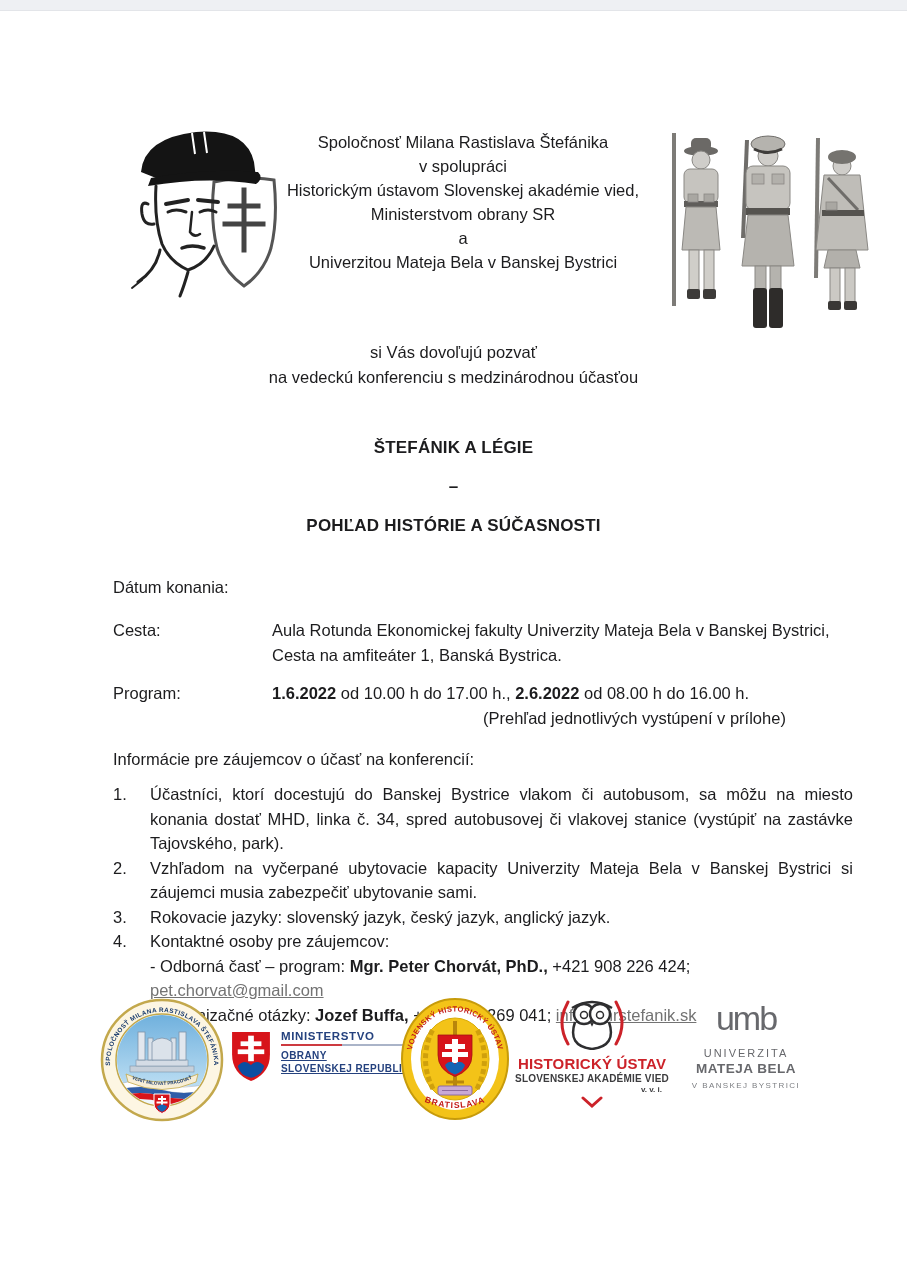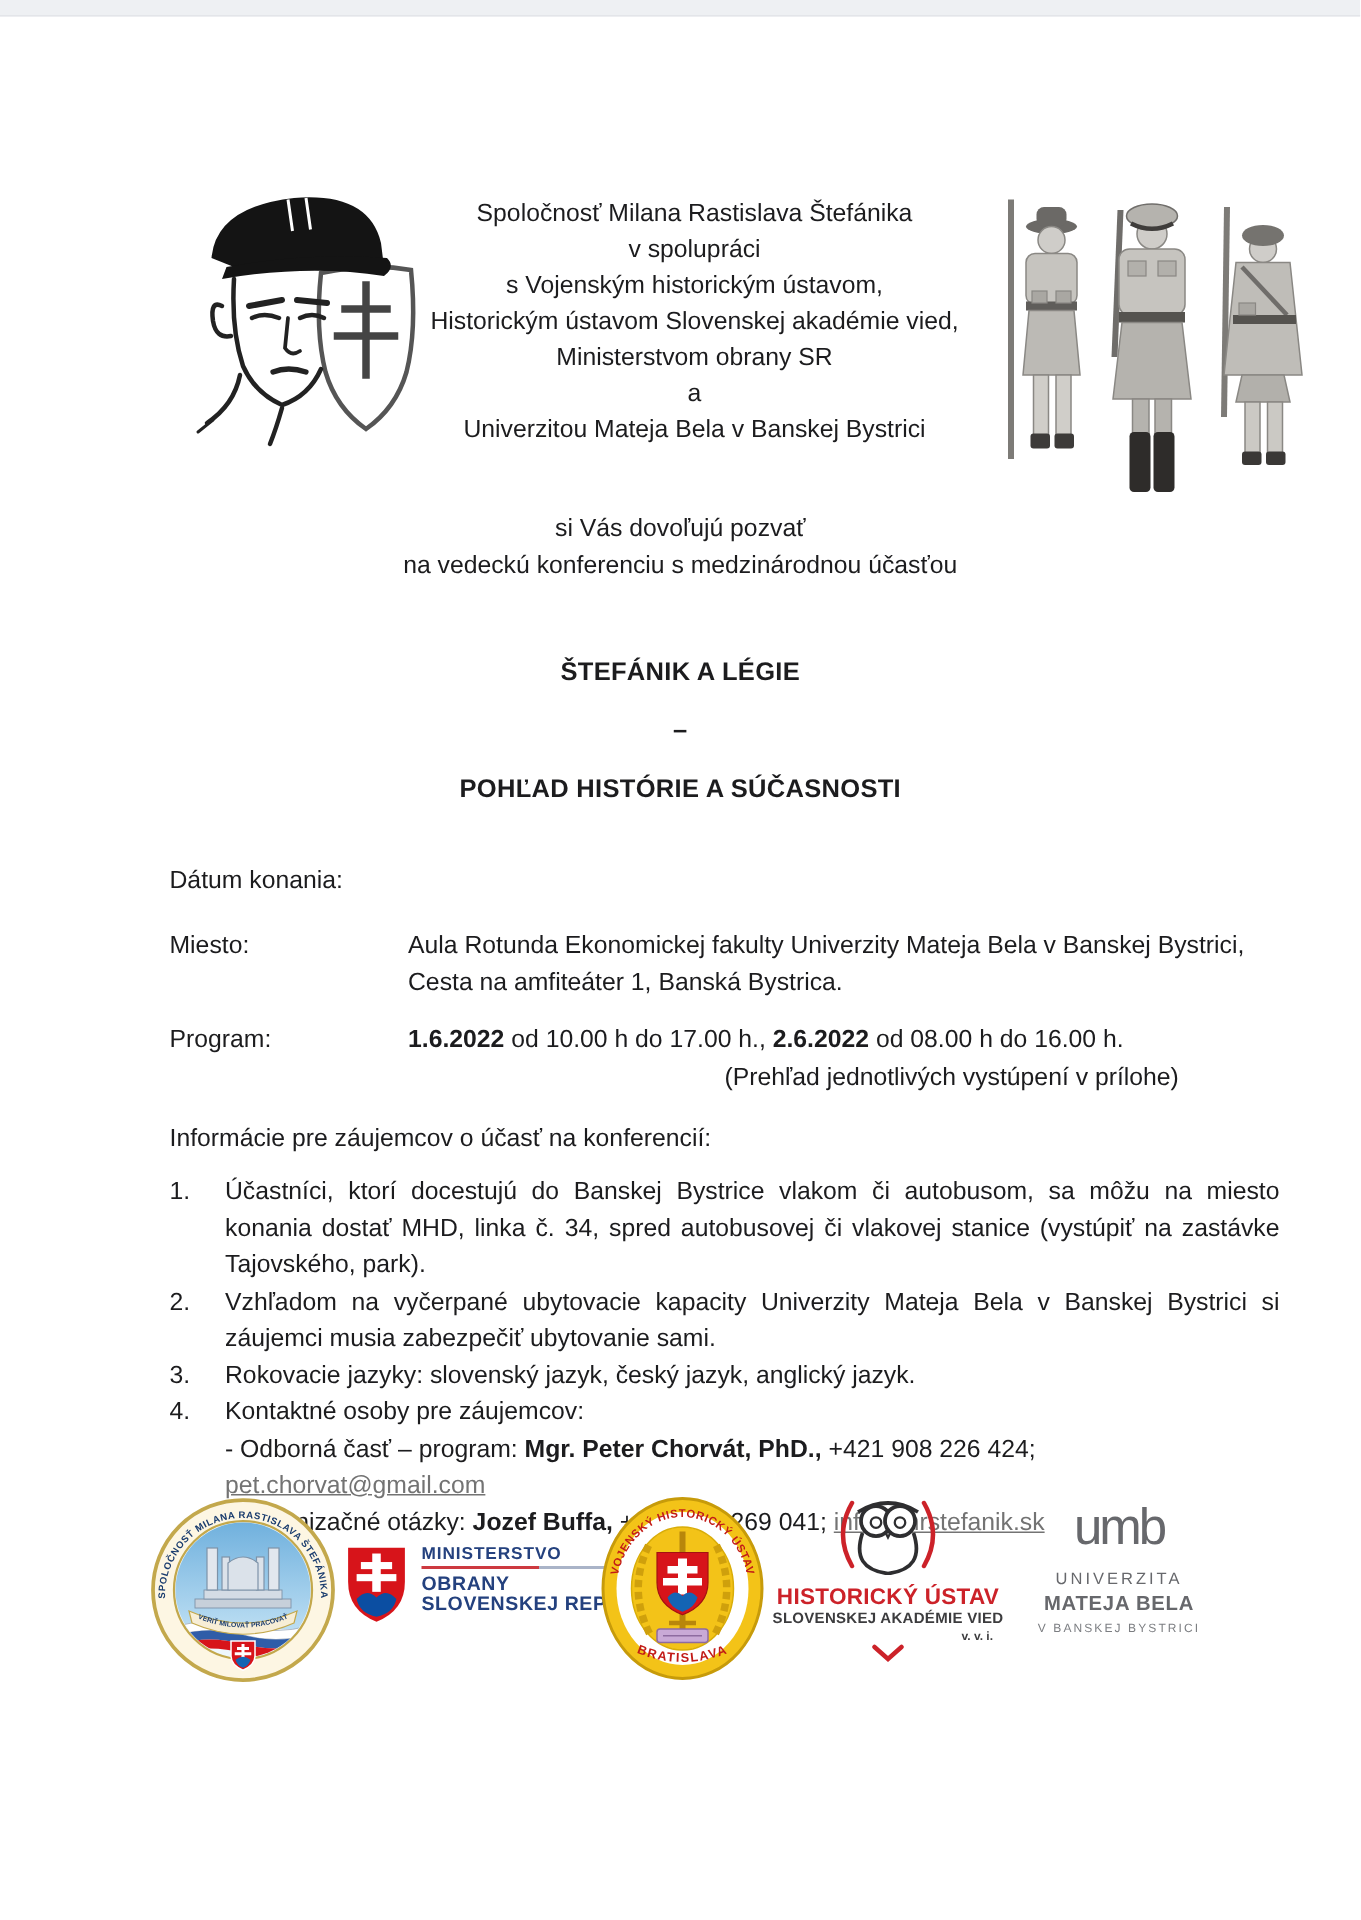--- a/index.html
+++ b/index.html
@@ -38,21 +38,21 @@
   .item-text{flex:1;text-align:justify;}
   .contact-line{margin-left:37px;}
   .email-link{color:#737373;text-decoration:underline;cursor:pointer;}
 
   
   .logo-smrs{left:100px;top:998px;}
   .logo-mod{left:230px;top:1030px;display:flex;align-items:flex-start;}
   .mod-text{margin-left:9px;color:#24417e;}
   .mod-l1{font-size:11.5px;font-weight:bold;letter-spacing:0.6px;}
   .mod-divider{height:2px;margin:2px 0 3px 0;background:linear-gradient(to right,#cd3a40 0 45%,#aab4c8 45% 100%);}
-  .mod-l2,.mod-l3{font-size:13px;font-weight:bold;letter-spacing:0.4px;line-height:13px;}
+  .mod-l2,.mod-l3{font-size:10px;font-weight:bold;letter-spacing:0.4px;line-height:13px;text-decoration:underline;}
   .logo-vhu{left:400px;top:997px;}
   .logo-husav{left:512px;top:996px;width:160px;text-align:center;}
   .husav-l1{color:#cc2229;font-weight:bold;font-size:15px;letter-spacing:0.2px;margin-top:1px;}
   .husav-l2{color:#3c3c3e;font-weight:bold;font-size:10px;letter-spacing:0.2px;margin-top:1px;}
   .husav-l3{color:#3c3c3e;font-weight:bold;font-size:8px;text-align:right;margin-right:10px;margin-top:1px;}
   .logo-umb{left:690px;top:1000px;width:112px;text-align:center;color:#67686c;}
   .umb-mark{font-size:34px;font-weight:normal;letter-spacing:-2px;line-height:36px;}
   .umb-l1{font-size:11px;letter-spacing:2px;margin-top:11px;}
   .umb-l2{font-size:13.5px;font-weight:bold;letter-spacing:0.5px;margin-top:2px;}
   .umb-l3{font-size:8px;letter-spacing:1.4px;margin-top:5px;color:#7c7e82;}
@@ -86,21 +86,20 @@
       <path d="M86 128 Q96 124 108 128" stroke-width="3.5"></path>
       <path d="M64 130 Q60 150 42 162" stroke-width="3"></path>
       <path d="M92 152 Q88 166 84 176" stroke-width="3"></path>
       <path d="M36 168 L46 160" stroke-width="2"></path>
     </g>
   </svg>
 
   <div class="abs org-block">
     <div>Spoločnosť Milana Rastislava Štefánika</div>
     <div>v spolupráci</div>
-    <div>s Vojenským historickým ústavom,</div>
     <div>Historickým ústavom Slovenskej akadémie vied,</div>
     <div>Ministerstvom obrany SR</div>
     <div>a</div>
     <div>Univerzitou Mateja Bela v Banskej Bystrici</div>
   </div>
 
   <svg class="abs soldiers" width="248" height="220" viewBox="0 0 248 220">
     <g>
       <line x1="28" y1="15" x2="28" y2="188" stroke="#7d7b77" stroke-width="4"></line>
       <ellipse cx="55" cy="33" rx="17" ry="5" fill="#6b6966"></ellipse>
@@ -156,21 +155,21 @@
     <div>ŠTEFÁNIK A LÉGIE</div>
     <div>–</div>
     <div>POHĽAD HISTÓRIE A SÚČASNOSTI</div>
   </div>
 
   <div class="abs details">
     <div class="drow row-date">
       <span class="dlabel">Dátum konania:</span>
     </div>
     <div class="drow row-place">
-      <span class="dlabel">Miesto:</span>
+      <span class="dlabel">Cesta:</span>
       <div class="dvalue">
         <div>Aula Rotunda Ekonomickej fakulty Univerzity Mateja Bela v Banskej Bystrici,</div>
         <div>Cesta na amfiteáter 1, Banská Bystrica.</div>
       </div>
     </div>
     <div class="drow row-program">
       <span class="dlabel">Program:</span>
       <div class="dvalue">
         <div><b>1.6.2022</b><span> od 10.00 h do 17.00 h., </span><b>2.6.2022</b><span> od 08.00 h do 16.00 h.</span></div>
         <div class="program-note">(Prehľad jednotlivých vystúpení  v prílohe)</div>

